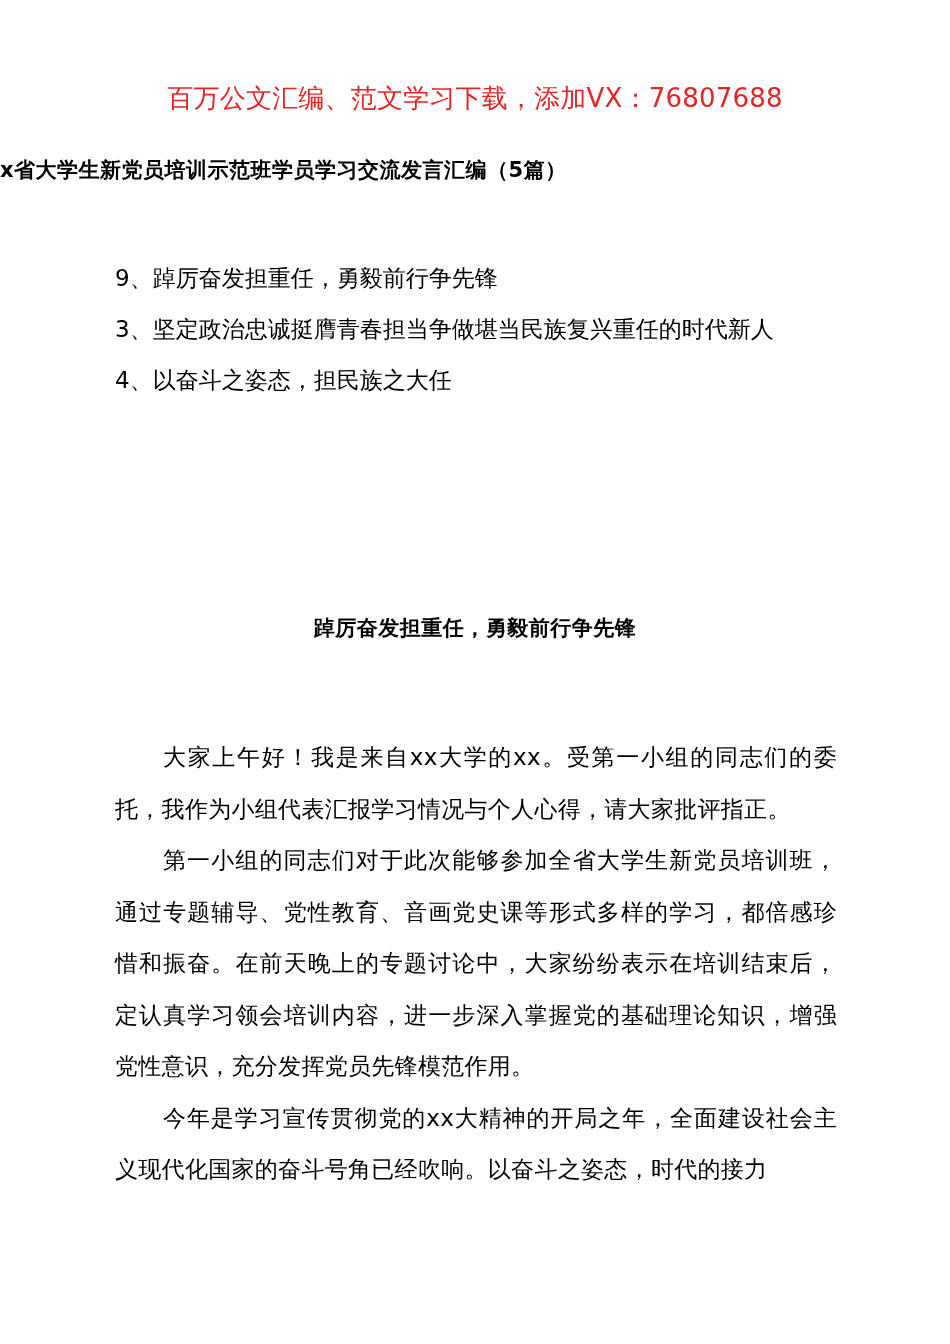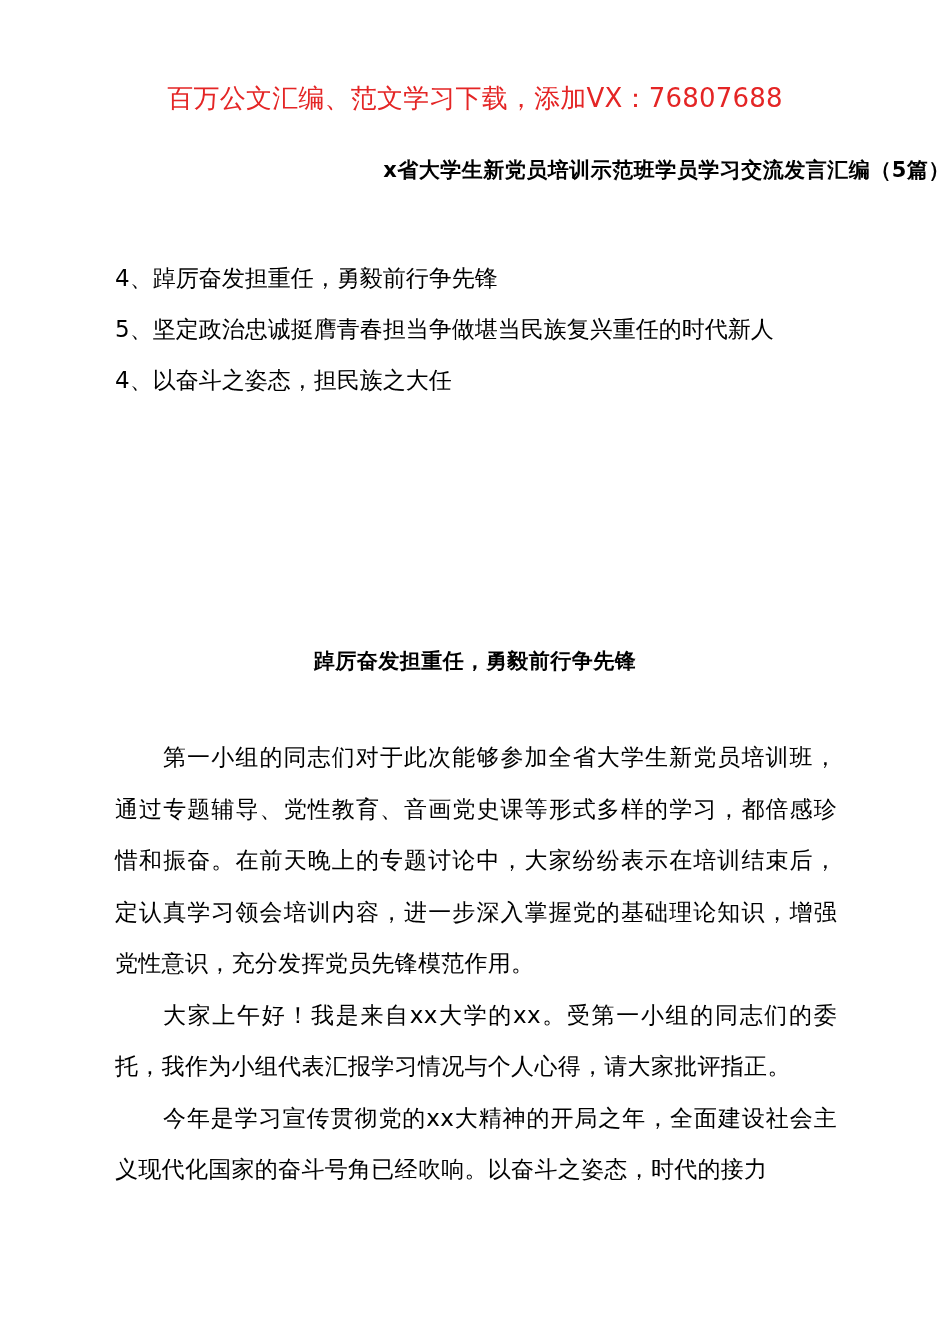--- a/index.html
+++ b/index.html
@@ -31,21 +31,21 @@
       font-size: 26px;
       line-height: 28px;
       color: #e42525;
       letter-spacing: 0.2px;
     }
     .doc-title {
       position: absolute;
       top: 154px;
       left: 0;
       width: 950px;
-      text-align: right;
+      text-align: left;
       font-size: 21px;
       line-height: 32px;
       font-weight: bold;
       letter-spacing: 0.5px;
     }
     .toc {
       position: absolute;
       top: 253px;
       left: 115px;
       width: 720px;
@@ -54,21 +54,21 @@
       list-style: none;
     }
     .toc li {
       font-size: 23px;
       line-height: 51px;
       height: 51px;
       white-space: nowrap;
     }
     .section-title {
       position: absolute;
-      top: 645px;
+      top: 612px;
       left: 0;
       width: 950px;
       text-align: center;
       font-size: 21px;
       line-height: 32px;
       font-weight: bold;
       letter-spacing: 0.5px;
     }
     .body-text {
       position: absolute;
@@ -88,26 +88,26 @@
 </head>
 <body>
 
 <div class="page">
 
   <div class="banner">百万公文汇编、范文学习下载，添加VX：76807688</div>
 
   <div class="doc-title">x省大学生新党员培训示范班学员学习交流发言汇编（5篇）</div>
 
   <ul class="toc">
-    <li>4、踔厉奋发担重任，勇毅前行争先锋</li>
-    <li>5、坚定政治忠诚挺膺青春担当争做堪当民族复兴重任的时代新人</li>
+    <li>9、踔厉奋发担重任，勇毅前行争先锋</li>
+    <li>3、坚定政治忠诚挺膺青春担当争做堪当民族复兴重任的时代新人</li>
     <li>4、以奋斗之姿态，担民族之大任</li>
   </ul>
 
   <div class="section-title">踔厉奋发担重任，勇毅前行争先锋</div>
 
   <div class="body-text">
+    <p>大家上午好！我是来自xx大学的xx。受第一小组的同志们的委托，我作为小组代表汇报学习情况与个人心得，请大家批评指正。</p>
     <p>第一小组的同志们对于此次能够参加全省大学生新党员培训班，通过专题辅导、党性教育、音画党史课等形式多样的学习，都倍感珍惜和振奋。在前天晚上的专题讨论中，大家纷纷表示在培训结束后，定认真学习领会培训内容，进一步深入掌握党的基础理论知识，增强党性意识，充分发挥党员先锋模范作用。</p>
-    <p>大家上午好！我是来自xx大学的xx。受第一小组的同志们的委托，我作为小组代表汇报学习情况与个人心得，请大家批评指正。</p>
     <p>今年是学习宣传贯彻党的xx大精神的开局之年，全面建设社会主义现代化国家的奋斗号角已经吹响。以奋斗之姿态，时代的接力</p>
   </div>
 
 </div>
 
 </body></html>

